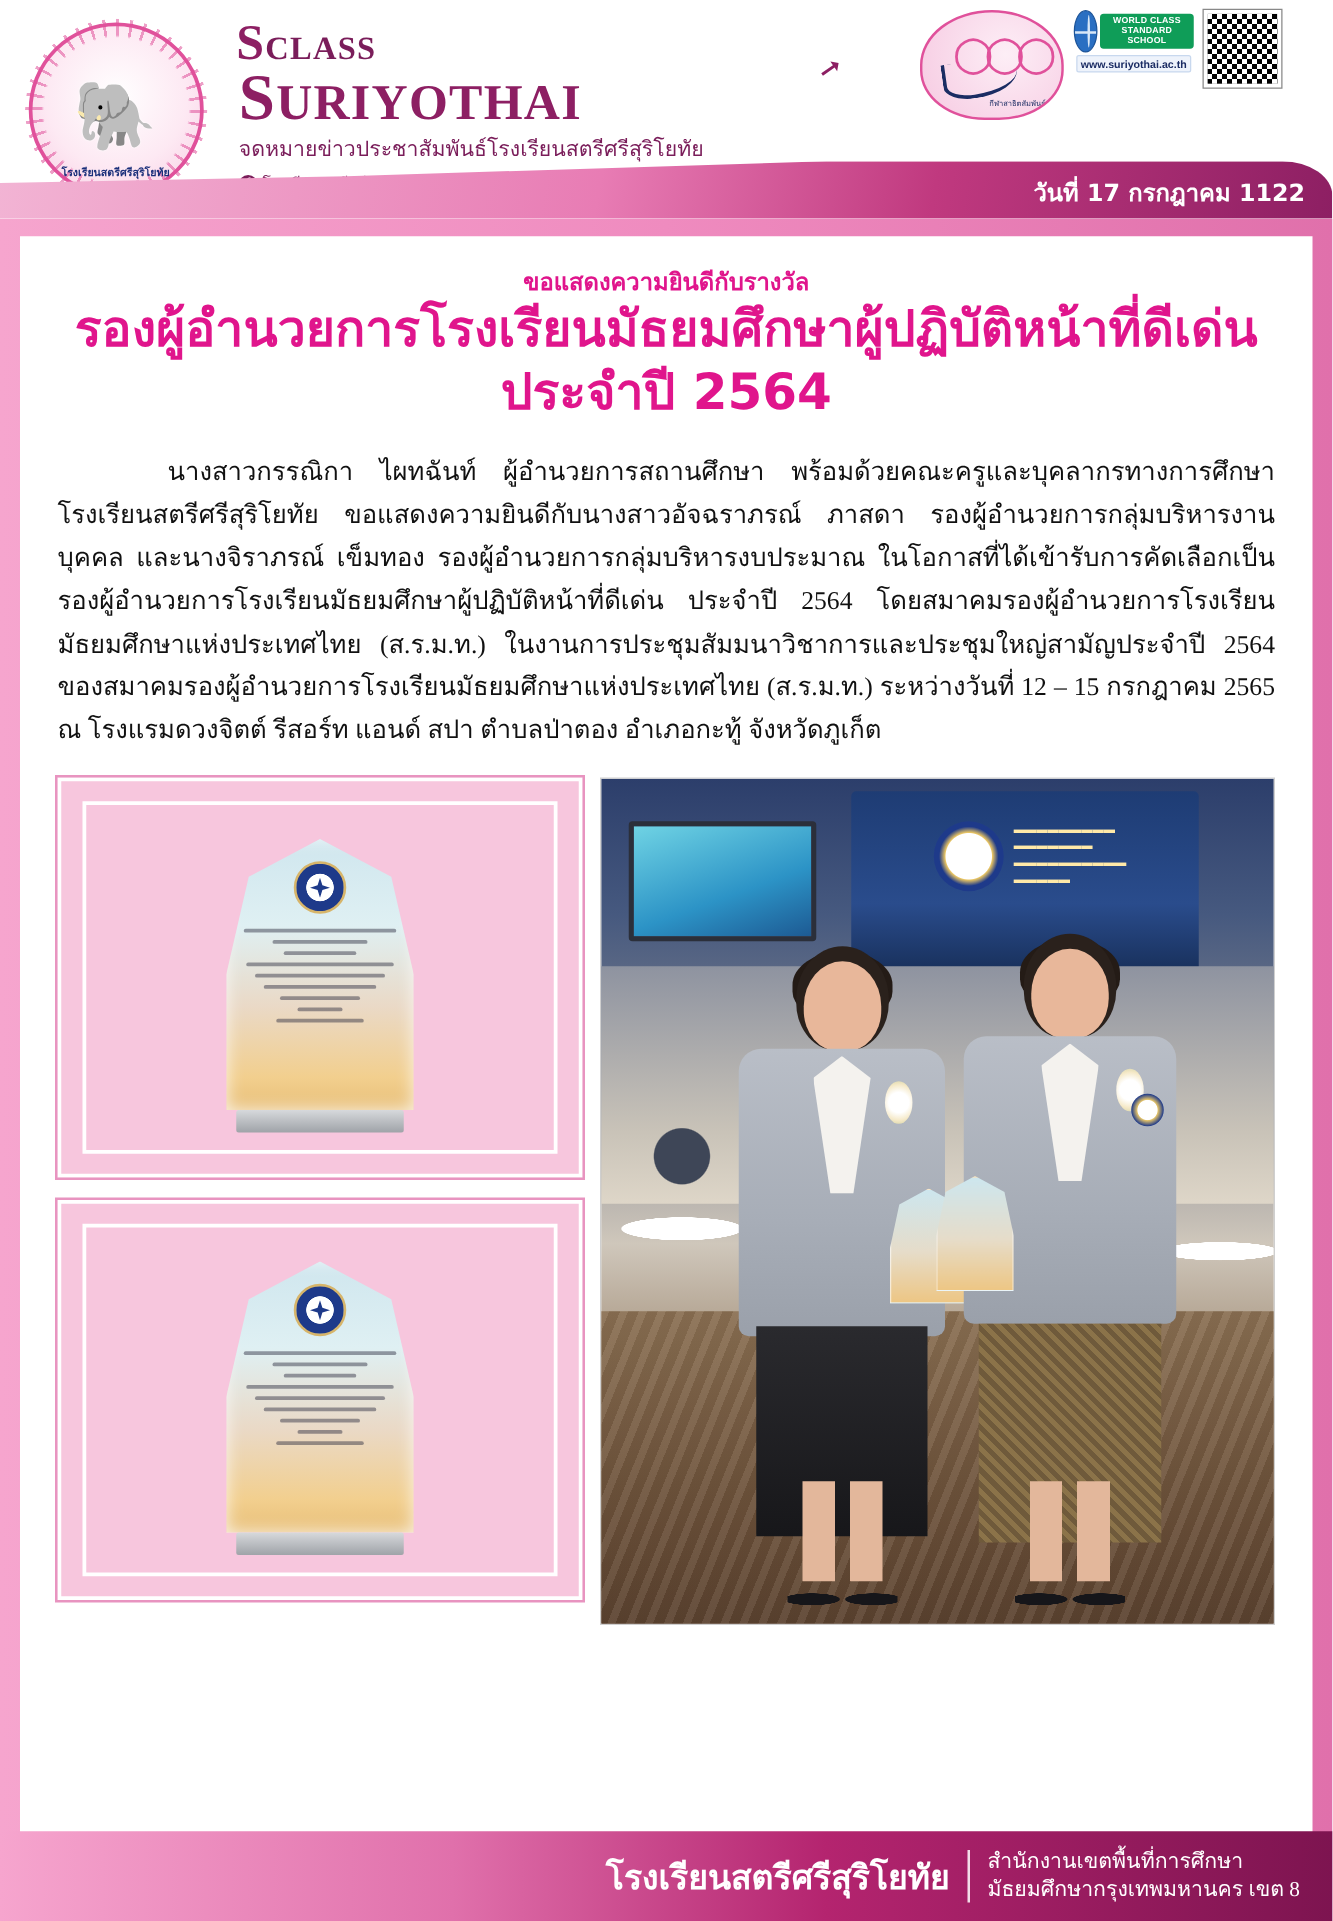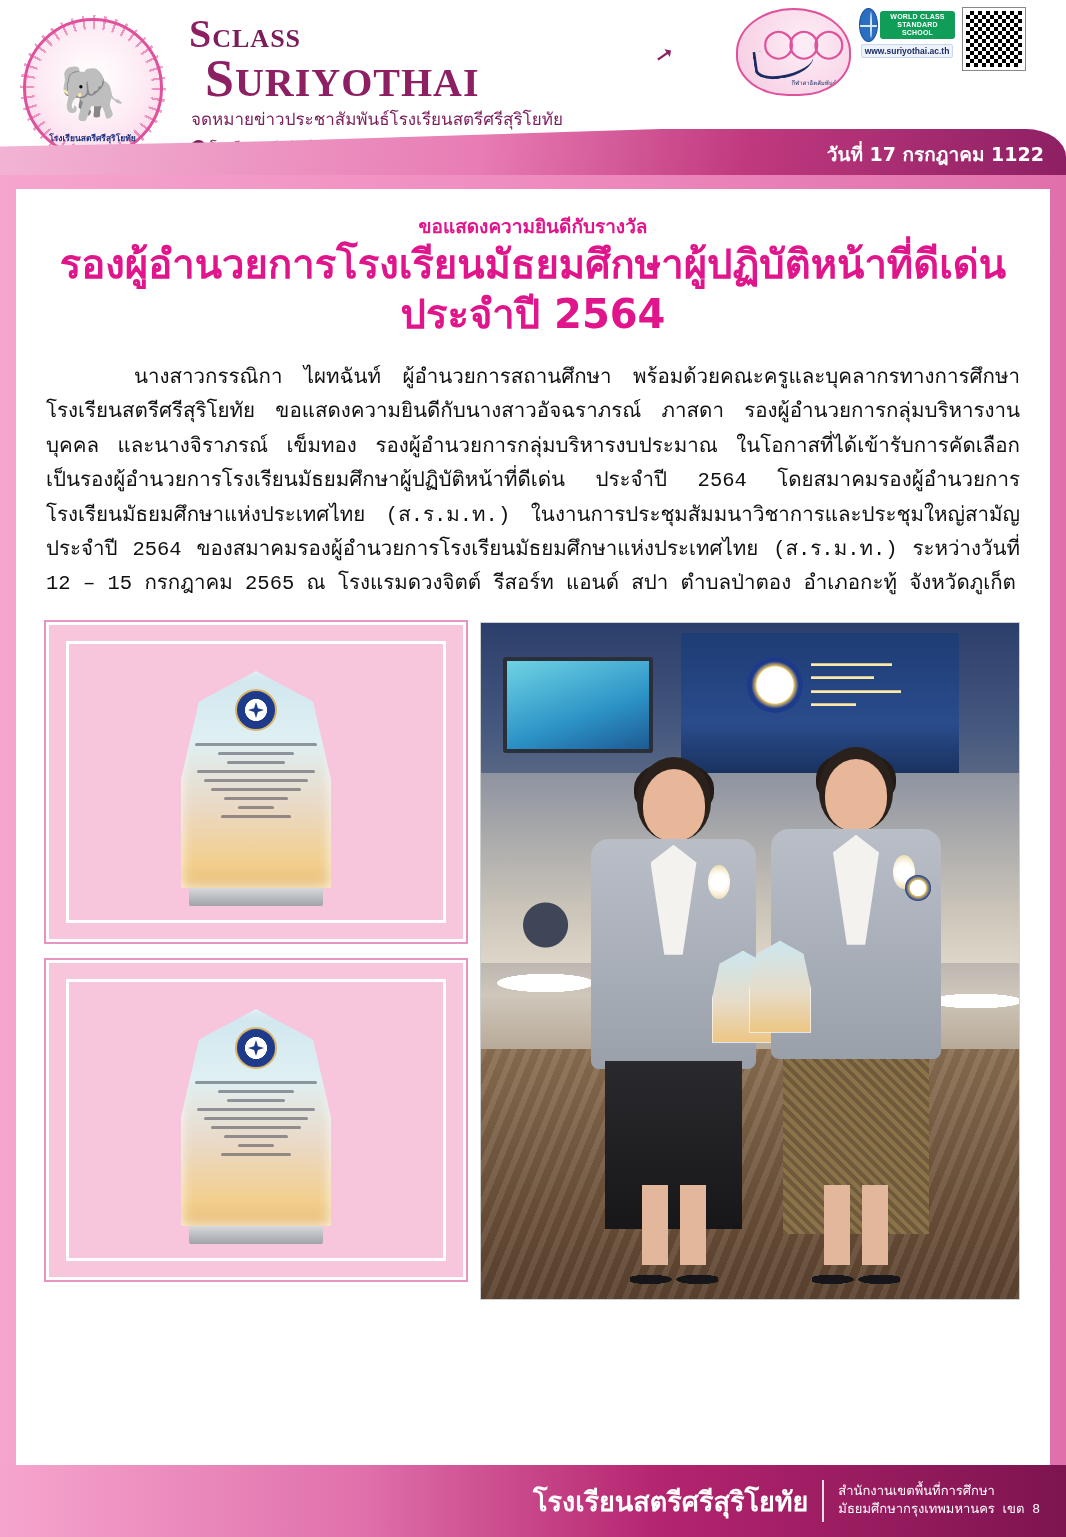--- a/index.html
+++ b/index.html
@@ -75,21 +75,21 @@
     margin-left: 4px;
   }
   .satrisi .big { font-size: 40px; color: #8d1f63; }
   .suriyothai {
     font-family: "Liberation Serif", serif;
     font-weight: bold;
     color: #8d1f63;
     font-size: 40px;
     letter-spacing: 1px;
     line-height: .95;
-    margin-left: 20px;
+    margin-left: 6px;
   }
   .suriyothai .big { font-size: 52px; }
   .news-word {
     font-family: "Liberation Serif", serif;
     font-style: italic;
     font-weight: bold;
     font-size: 62px;
     color: #ffffff;
     text-shadow: 1px 1px 0 #d8d8d8, 2px 2px 3px rgba(0,0,0,.30), -1px -1px 0 #bbb;
     line-height: .9;
@@ -231,21 +231,21 @@
     text-align: center;
     color: #e0158c;
     font-weight: bold;
     font-family: "DejaVu Sans", sans-serif;
     line-height: 1.25;
   }
   .headline .l1 { font-size: 19px; }
   .headline .l2 { font-size: 40px; }
   .article {
     margin-top: 22px;
-    font-family: Liberation Mono, monospace;
+    font-family: Liberation Serif, serif;
     font-size: 20.5px;
     line-height: 1.68;
     color: #111;
     text-align: justify;
     text-indent: 88px;
   }
   
   .photos {
     margin-top: 20px;
     display: flex;
@@ -427,22 +427,22 @@
     display: flex; align-items: center; justify-content: flex-end;
     padding-right: 26px;
     gap: 14px;
   }
   .footer-school {
     color: #ffffff; font-weight: bold; font-size: 27px;
     font-family: "DejaVu Sans", sans-serif;
   }
   .footer-div { width: 2px; height: 42px; background: rgba(255,255,255,.85); }
   .footer-office {
-    color: #ffffff; font-size: 13px; line-height: 1.35;
-    font-family: Liberation Mono, monospace;
+    color: #ffffff; font-size: 17px; line-height: 1.35;
+    font-family: Liberation Serif, serif;
   }
 </style>
 </head>
 <body>
 
 <div class="header">
 
   <div class="logo-wrap">
     <div class="logo-circle">
       <div class="logo-rays"></div>

